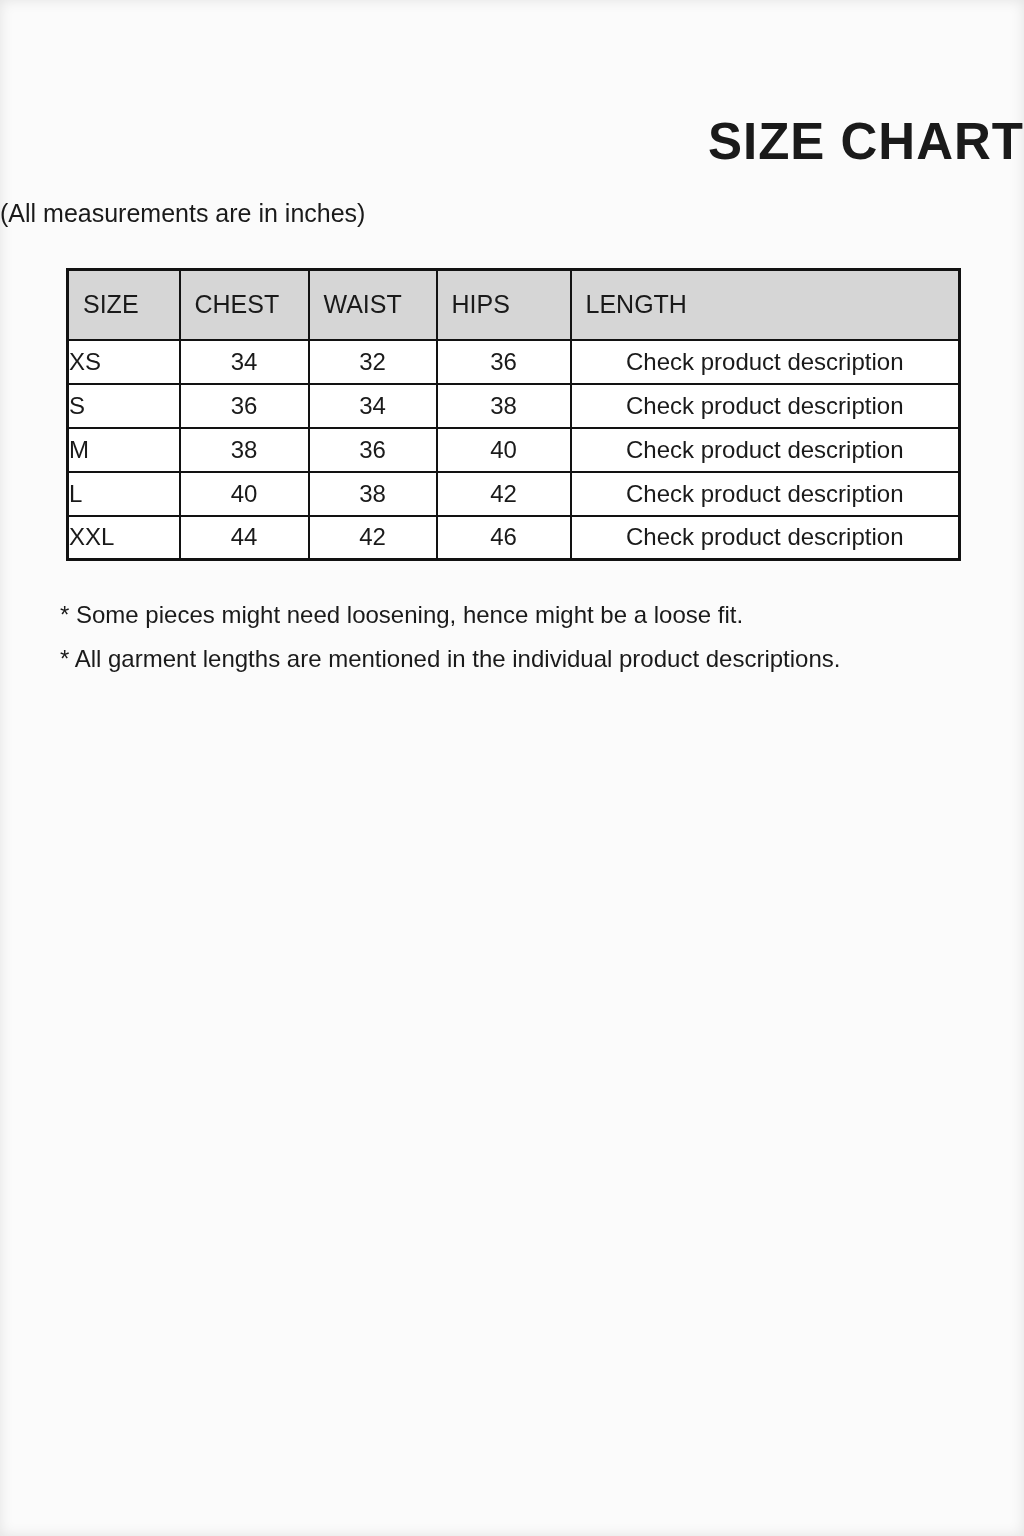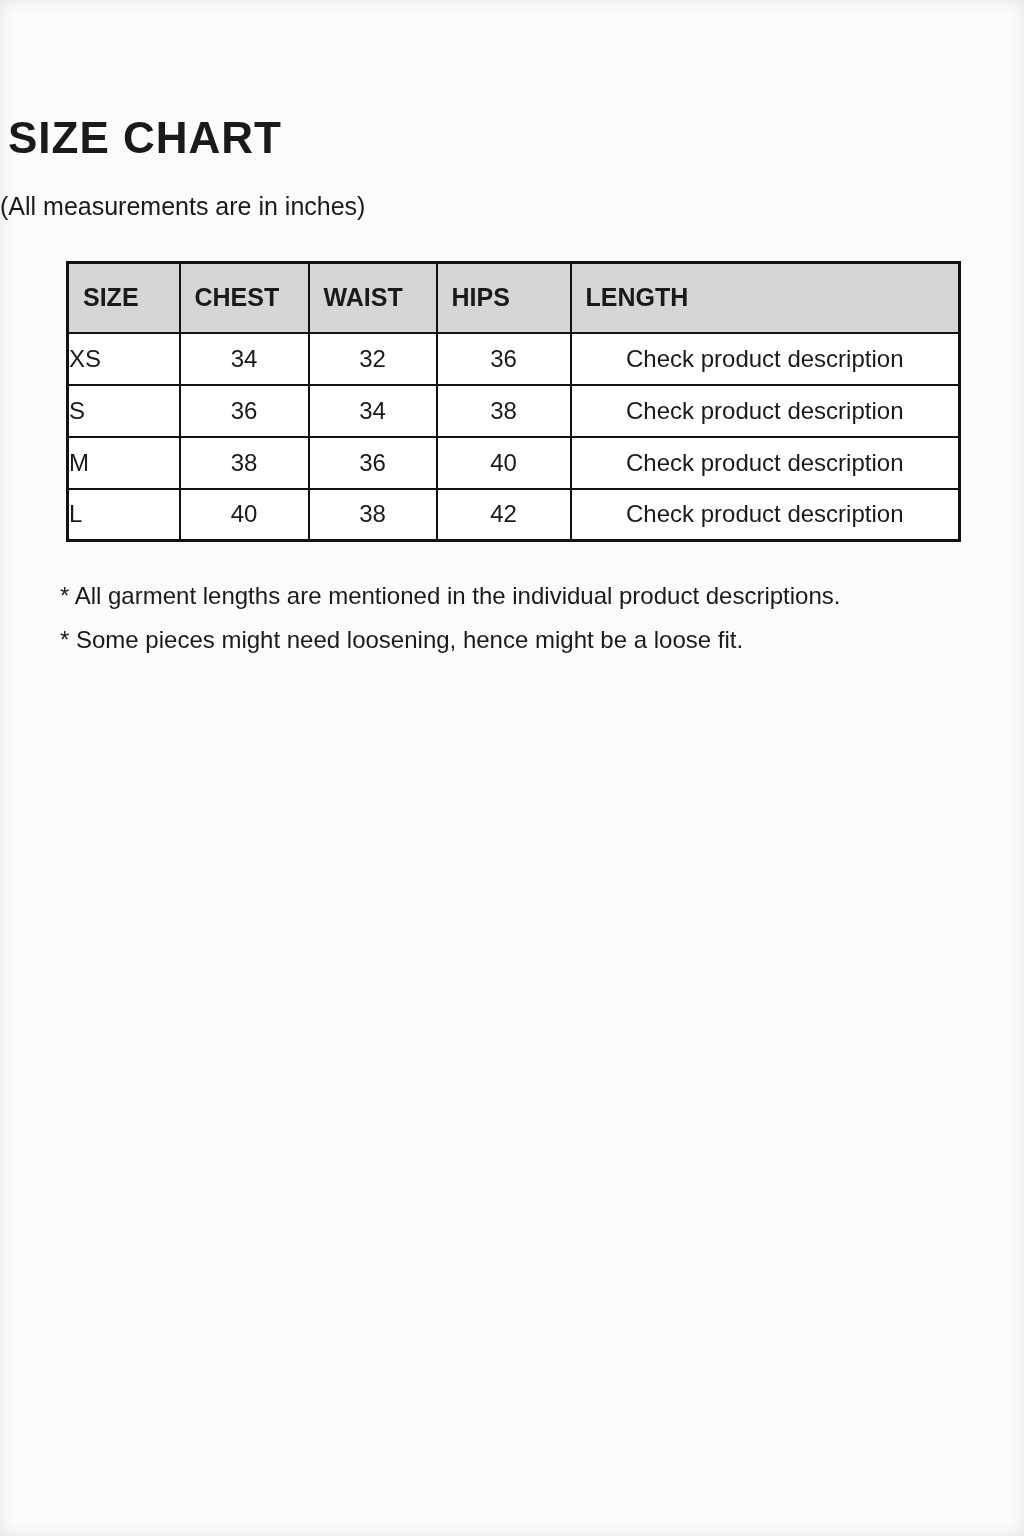--- a/index.html
+++ b/index.html
@@ -18,22 +18,22 @@
     color:var(--text);
   }
   .page{
     width:1024px;height:1536px;
     background:var(--page-bg);
     box-shadow:inset 0 0 14px rgba(0,0,0,0.10);
     overflow:hidden;
   }
   .title{
     margin:116px 0 0 8px;
-    text-align:left;
-    font-size:44px;
+    text-align:right;
+    font-size:51px;
     font-weight:bold;
     letter-spacing:1px;
     line-height:1;
   }
   .subtitle{
     margin:34px 0 0 0;
     text-align:left;
     font-size:25px;
     font-weight:normal;
     line-height:1;
@@ -48,27 +48,27 @@
   table.size-chart th,
   table.size-chart td{
     border:2px solid var(--border);
     font-size:24px;
     vertical-align:middle;
   }
   table.size-chart{border:3px solid var(--border);}
   table.size-chart th{
     background:var(--header-bg);
     height:70px;
-    font-weight:bold;
+    font-weight:normal;
     font-size:25px;
     text-align:left;
     padding:0 16px 0 14px;
   }
   table.size-chart td{
-    height:52px;
+    height:44px;
     padding:0;
   }
   td.cell-left{text-align:left;padding-left:14px;}
   td.cell-center{text-align:center;}
   td.cell-desc{text-align:center;padding-left:16px;}
   .footnotes{
     margin:40px 0 0 60px;
   }
   .footnote{
     margin:0 0 16px 0;
@@ -124,21 +124,28 @@
           <td class="cell-center">40</td>
           <td class="cell-desc">Check product description</td>
         </tr>
         <tr>
           <td class="cell-left">L</td>
           <td class="cell-center">40</td>
           <td class="cell-center">38</td>
           <td class="cell-center">42</td>
           <td class="cell-desc">Check product description</td>
         </tr>
+        <tr>
+          <td class="cell-left">XXL</td>
+          <td class="cell-center">44</td>
+          <td class="cell-center">42</td>
+          <td class="cell-center">46</td>
+          <td class="cell-desc">Check product description</td>
+        </tr>
       </tbody>
   </table>
 
   <div class="footnotes">
+    <p class="footnote">* Some pieces might need loosening, hence might be a loose fit.</p>
     <p class="footnote">* All garment lengths are mentioned in the individual product descriptions.</p>
-    <p class="footnote">* Some pieces might need loosening, hence might be a loose fit.</p>
   </div>
 
 </div>
 
 </body></html>

